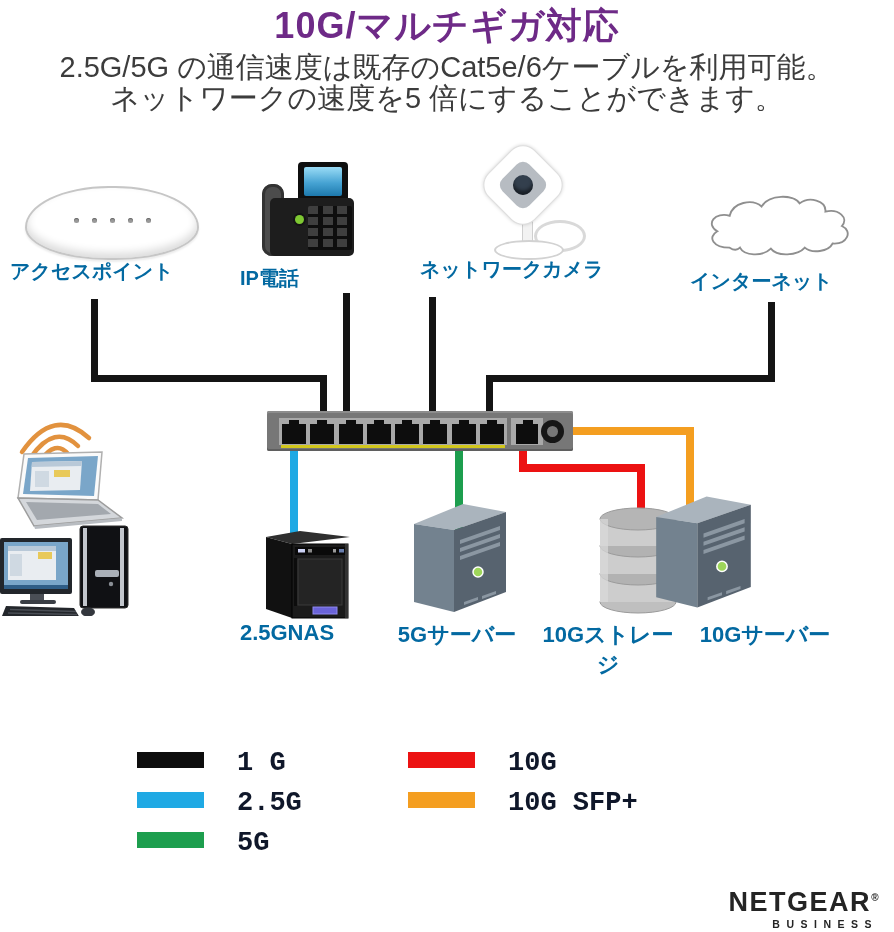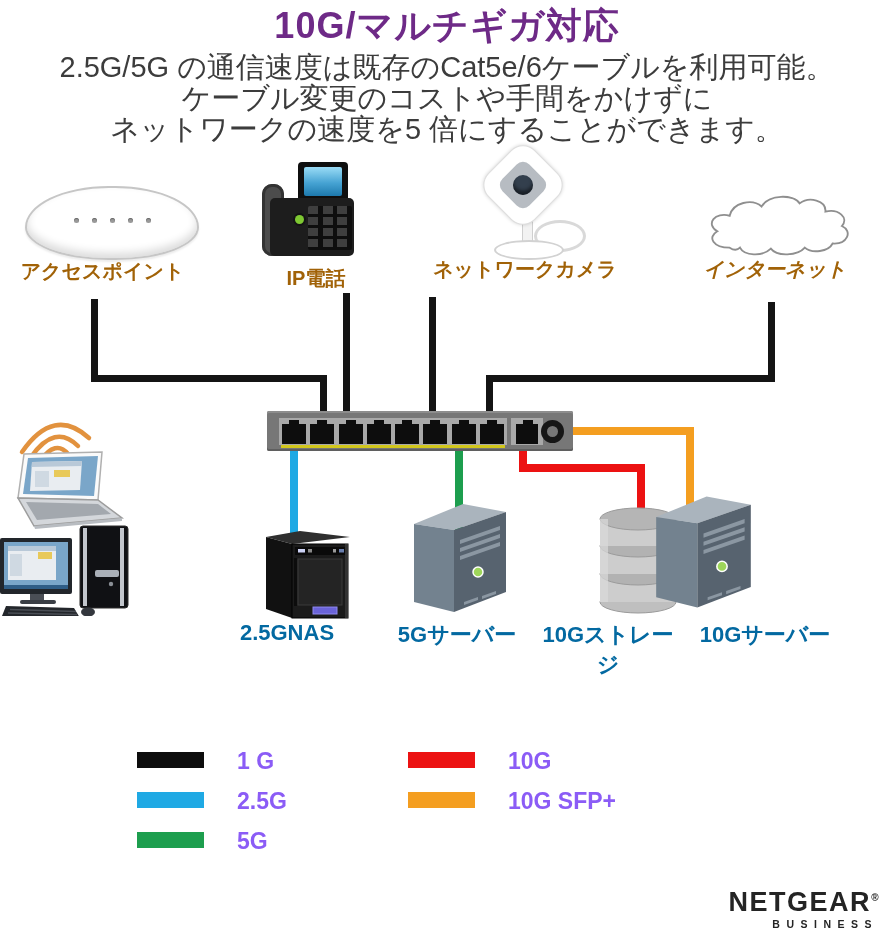--- a/index.html
+++ b/index.html
@@ -5,25 +5,25 @@
   html,body{margin:0;padding:0;background:#fff;}
   .canvas{position:relative;width:894px;height:932px;background:#fff;overflow:hidden;
           font-family:"Liberation Sans","DejaVu Sans",sans-serif;color:#1a1a1a;}
   .abs{position:absolute;}
 
   
   .title{left:0;top:2px;width:894px;text-align:center;font-size:36px;font-weight:600;letter-spacing:1px;}
   .subtitle{left:0;top:52px;width:894px;text-align:center;font-size:29px;line-height:31px;color:#3c3c3c;}
 
   
-  .dev-label{font-weight:bold;font-size:20px;text-align:center;color:#a16207;}
+  .dev-label{font-weight:bold;font-size:20px;color:#0369a1;}
   .lbl-ap{left:10px;top:258px;width:185px;}
   .lbl-phone{left:240px;top:249px;width:152px;margin-top:16px;}
   .lbl-cam{left:420px;top:256px;width:210px;}
-  .lbl-inet{left:690px;top:256px;width:170px;font-style:italic;}
+  .lbl-inet{left:690px;top:268px;width:170px;}
 
   
   .dev-ap{left:25px;top:186px;width:170px;height:70px;background:#fff;border:2px solid #c6c6c6;
           border-radius:50% / 58% 58% 46% 46%;box-shadow:inset 0 -5px 8px rgba(0,0,0,.14),0 2px 2px rgba(0,0,0,.08);}
   .ap-dots{position:absolute;left:0;top:30px;width:100%;display:flex;justify-content:center;gap:13px;}
   .ap-dots i{width:5px;height:5px;border-radius:50%;background:#9a9a9a;box-shadow:inset 0 1px 1px #666;}
 
   
   .dev-phone{left:262px;top:162px;width:92px;height:96px;}
   .ph-screen{position:absolute;left:36px;top:0;width:50px;height:40px;background:#0f0f0f;border-radius:4px;}
@@ -82,37 +82,36 @@
   .storage{left:598px;top:505px;width:80px;height:112px;}
   .server10{left:650px;top:490px;width:108px;height:122px;}
   .blabel{font-weight:bold;font-size:22px;text-align:center;color:#0369a1;top:620px;}
   .blbl-nas{left:217px;width:140px;}
   .blbl-s5{left:387px;width:140px;}
   .blbl-st{left:533px;width:150px;}
   .blbl-s10{left:695px;width:140px;}
 
   
   .swatch{width:67px;height:16px;}
-  .leg-label{font-weight:bold;font-size:23px;color:#8b5cf6;}
+  .leg-label{font-weight:bold;font-size:27px;color:#0f172a;font-family:Liberation Mono, monospace;}
 
   
   .logo{right:14px;top:884px;width:220px;text-align:right;color:#242424;}
   .logo-main{font-size:27px;font-weight:bold;letter-spacing:1.5px;line-height:27px;}
   .logo-reg{font-size:10px;vertical-align:super;}
   .logo-sub{font-size:10.5px;font-weight:600;letter-spacing:6.5px;margin-top:2px;margin-right:2px;}
 </style>
 </head>
 <body>
 
 <div class="canvas">
 
   <div class="abs title" style="color: rgb(110, 42, 135);">10G/マルチギガ対応</div>
   <div class="abs subtitle">
     <div>2.5G/5G の通信速度は既存のCat5e/6ケーブルを利用可能。</div>
-    <div>ケーブル変更のコストや手間をかけずに</div>
     <div>ネットワークの速度を5 倍にすることができます。</div>
   </div>
 
   <div class="abs dev-ap">
     <div class="ap-dots">
       <i></i>
         <i></i>
         <i></i>
         <i></i>
         <i></i>

